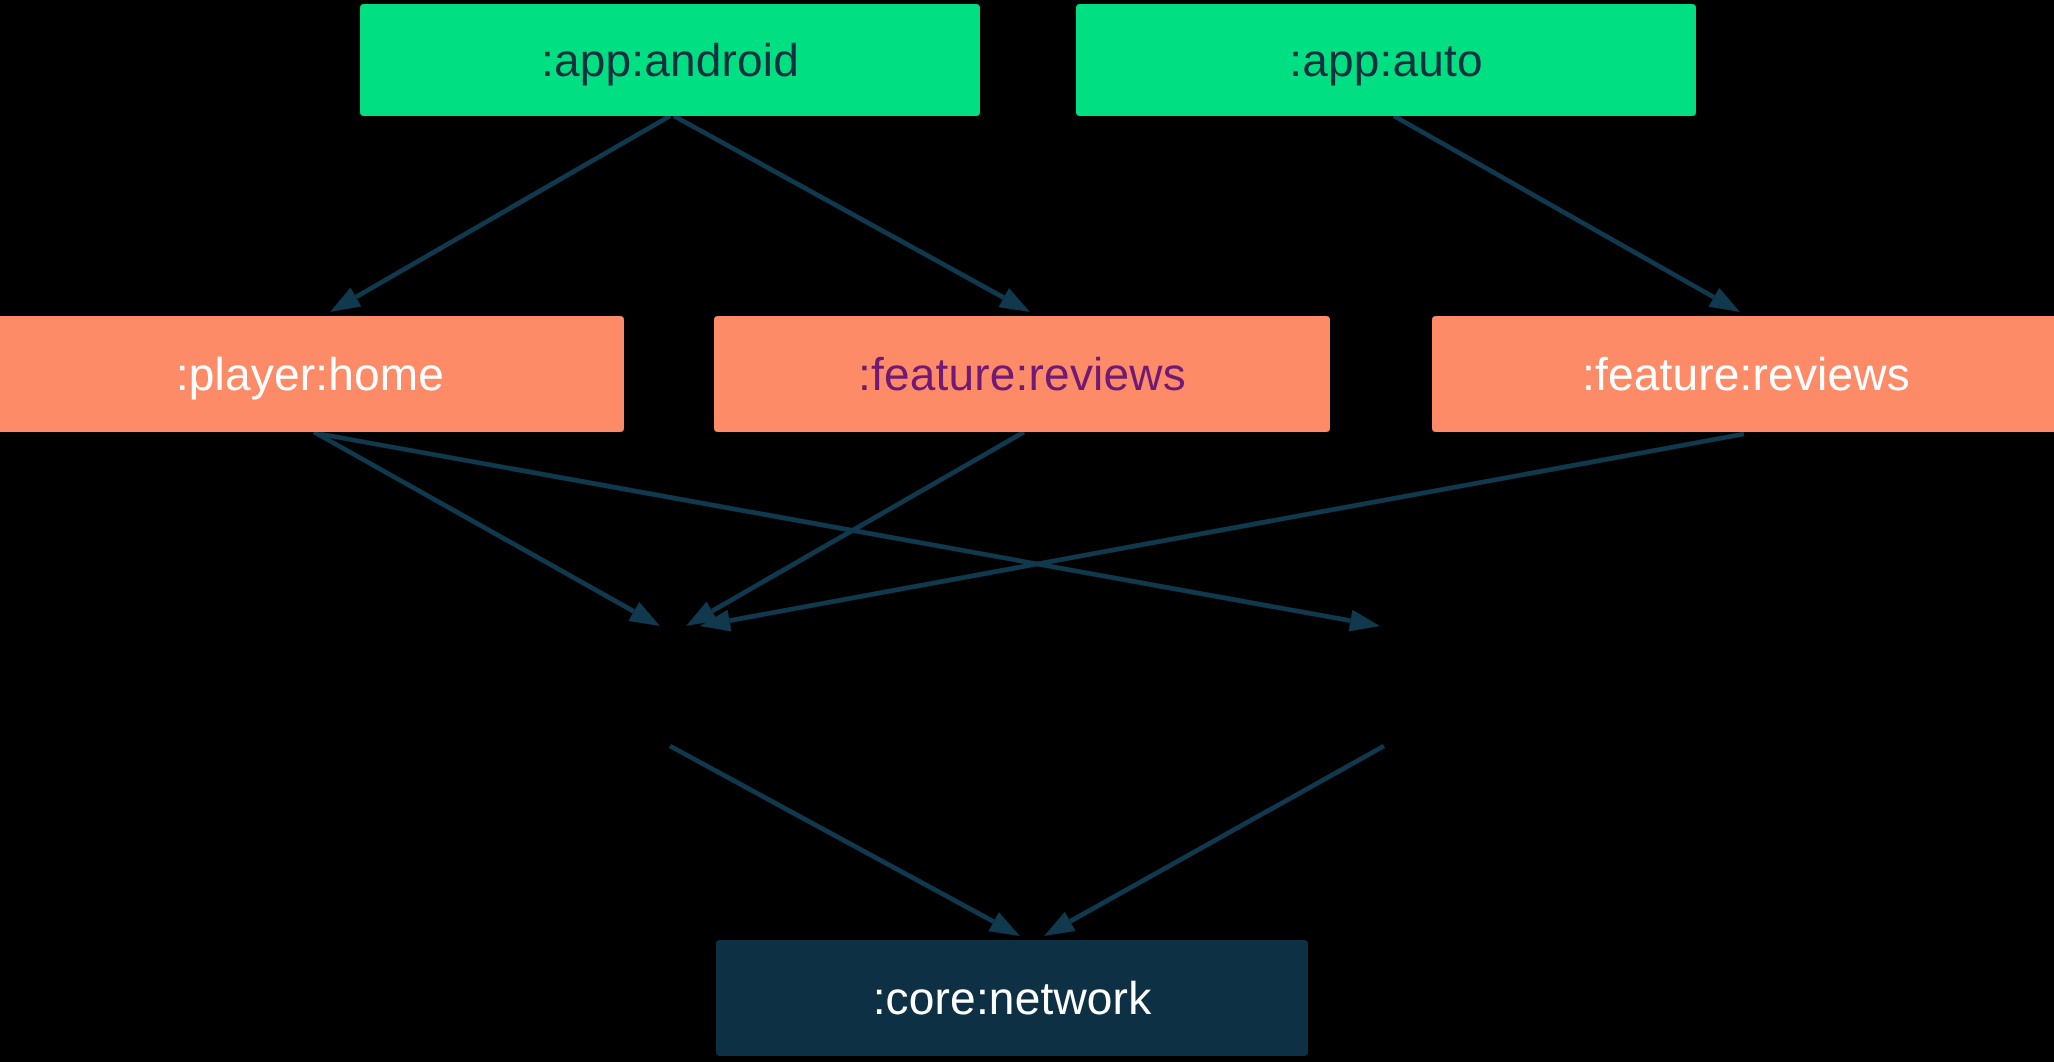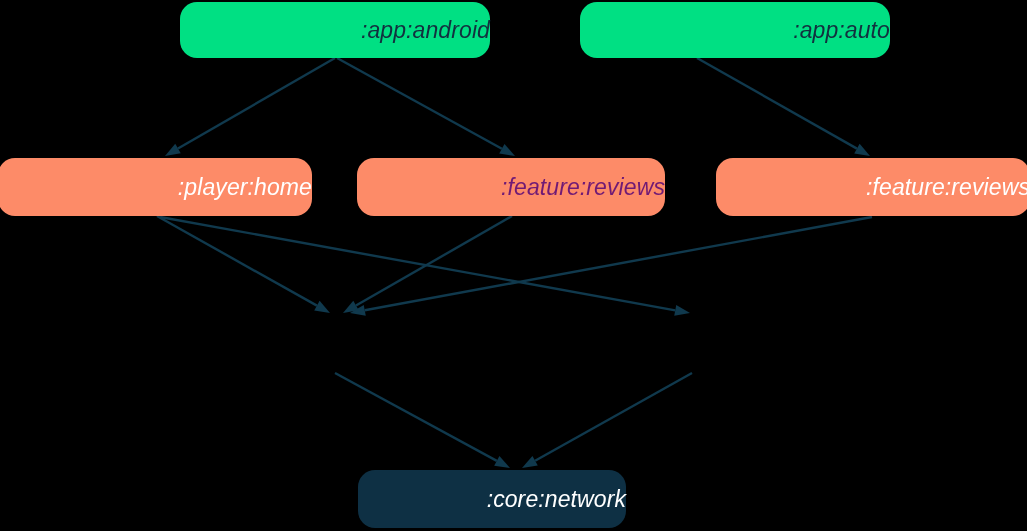--- a/index.html
+++ b/index.html
@@ -27,25 +27,24 @@
     top: 0;
     width: 1027px;
     height: 531px;
     pointer-events: none;
   }
   .node {
     position: absolute;
     box-sizing: border-box;
     display: flex;
     align-items: center;
-    justify-content: flex-end;
-    border-radius: 17px;
+    justify-content: center;
+    border-radius: 2px;
     white-space: nowrap;
     letter-spacing: 0.1px;
-    font-style: italic;
   }
   .node-label {
     font-size: 23px;
     line-height: 1;
     font-weight: 400;
   }
 </style>
 </head>
 <body style="background: rgb(0, 0, 0);">
 
@@ -86,28 +85,28 @@
       </g>
       <g>
         <line x1="692" y1="373" x2="535.094152232059" y2="460.68267963502586" stroke="#10394D" stroke-width="2.4"></line>
         <polygon points="522,468 532.4111347649018,455.8814904832709 537.7771696992161,465.4838687867808" fill="#10394D"></polygon>
       </g>
     </svg>
 
 <div class="node" style="left: 180px; top: 2px; width: 310px; height: 56px; background: rgb(0, 224, 131); color: rgb(18, 48, 63);">
       <span class="node-label">:app:android</span>
     </div>
-    <div class="node" style="left: 538px; top: 2px; width: 310px; height: 56px; background: rgb(0, 224, 131); color: rgb(18, 48, 63); margin-left: 42px;">
+    <div class="node" style="left: 538px; top: 2px; width: 310px; height: 56px; background: rgb(0, 224, 131); color: rgb(18, 48, 63);">
       <span class="node-label">:app:auto</span>
     </div>
     <div class="node" style="left: -2px; top: 158px; width: 314px; height: 58px; background: rgb(253, 139, 104); color: rgb(255, 255, 255);">
       <span class="node-label">:player:home</span>
     </div>
     <div class="node" style="left: 357px; top: 158px; width: 308px; height: 58px; background: rgb(253, 139, 104); color: #701a75;">
       <span class="node-label">:feature:reviews</span>
     </div>
     <div class="node" style="left: 716px; top: 158px; width: 314px; height: 58px; background: rgb(253, 139, 104); color: rgb(255, 255, 255);">
       <span class="node-label">:feature:reviews</span>
     </div>
-    <div class="node" style="left: 358px; top: 470px; width: 268px; height: 58px; background: rgb(14, 48, 68); color: rgb(255, 255, 255);">
+    <div class="node" style="left: 358px; top: 470px; width: 296px; height: 58px; background: rgb(14, 48, 68); color: rgb(255, 255, 255);">
       <span class="node-label">:core:network</span>
     </div>
   </div>
 
 </body></html>

